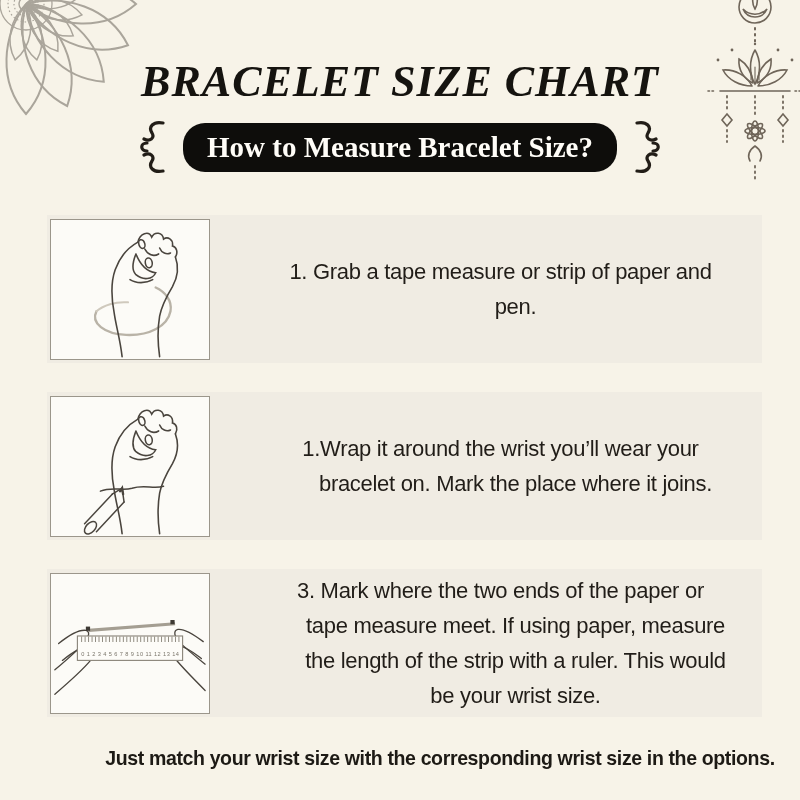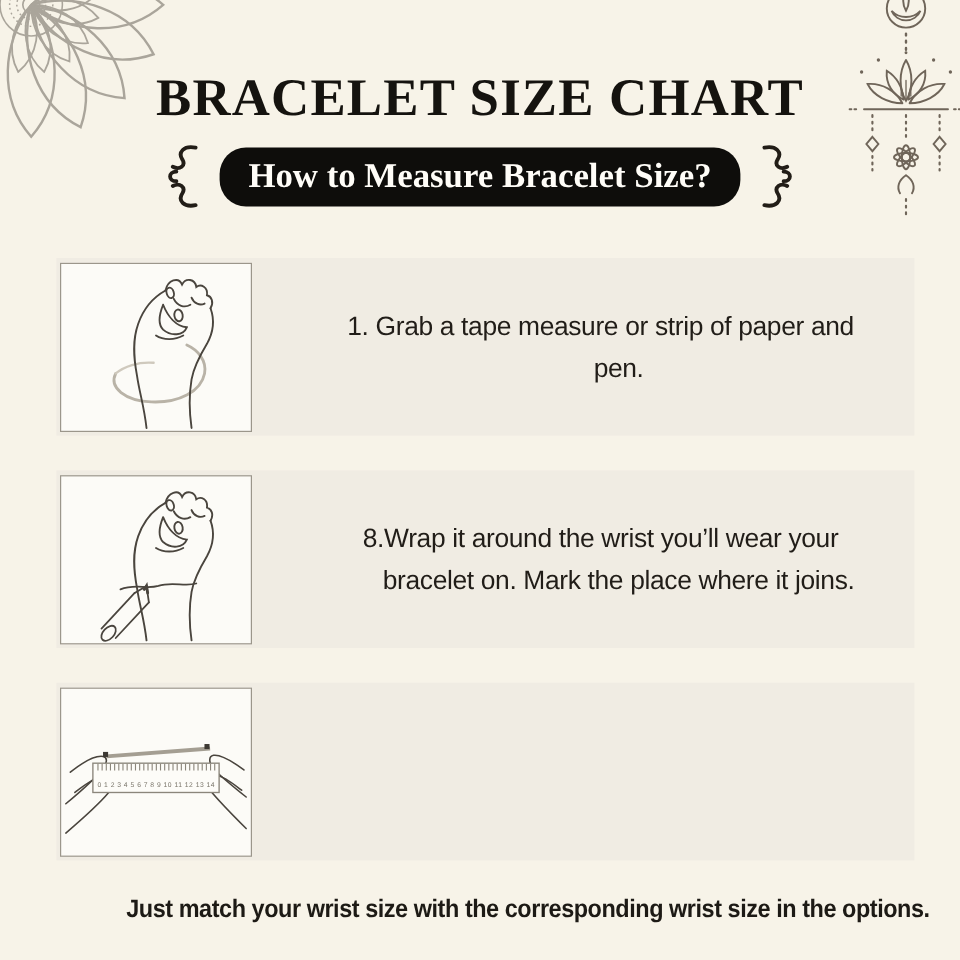--- a/index.html
+++ b/index.html
@@ -7,21 +7,21 @@
     width:800px;height:800px;position:relative;overflow:hidden;
     background:#f7f3e8;color:#1b1813;
     font-family:"Liberation Sans",sans-serif;
   }
   .corner-decor{position:absolute;pointer-events:none;}
   .decor-topleft{top:0;left:0;}
   .decor-topright{top:0;right:0;}
   .title{
     margin:0;padding-top:56px;text-align:center;
     font-family:"Liberation Serif",serif;font-weight:700;
-    font-size:44px;letter-spacing:1px;color:#15130f;
+    font-size:44px;letter-spacing:1px;color:#15130f;font-style:italic;
   }
   .badge-row{display:flex;justify-content:center;align-items:center;gap:14px;margin-top:13px;}
   .pill{
     background:#0e0d0b;color:#fffdf8;border-radius:22px;
     font-family:"Liberation Serif",serif;font-weight:700;
     font-size:29px;padding:8px 24px;white-space:nowrap;
   }
   .steps{margin-top:41px;}
   .step-row{
     width:715px;margin:0 0 29px 47px;min-height:148px;
@@ -180,41 +180,45 @@
           <g stroke="#4a453e" fill="none" stroke-width="1.5" stroke-linecap="round">
             <path d="M50,95 C62,90 72,95 82,92 C94,88 104,93 114,90"></path>
             <path d="M34,128 L62,98"></path>
             <path d="M46,136 L74,106"></path>
             <ellipse cx="40" cy="132" rx="7.5" ry="4.6" transform="rotate(-47 40 132)"></ellipse>
             <path d="M62,98 L72,92 L74,106"></path>
             <path d="M70,95 L72,92 L73,98" stroke-width="2.4"></path>
           </g>
         </svg>
       </div>
-      <div class="step-text">8.Wrap it around the wrist you’ll wear your
+      <div class="step-text">1.Wrap it around the wrist you’ll wear your
 bracelet on. Mark the place where it joins.</div>
     </div>
 
     <div class="step-row">
       <div class="illus-box">
         <svg width="158" height="139" viewBox="0 0 160 148">
           <g stroke="#4a453e" stroke-width="1.4" fill="none" stroke-linecap="round">
             <path d="M0,102 C12,92 24,82 32,72 C36,67 38,61 33,60 C26,59 14,66 4,74"></path>
             <path d="M0,128 C14,116 28,104 38,92 C44,85 44,78 38,77 C30,76 18,84 8,92"></path>
             <path d="M160,96 C150,88 140,80 132,72 C127,67 126,60 131,59 C138,58 150,66 158,72"></path>
             <path d="M160,124 C148,112 136,100 128,90 C123,83 124,76 130,76 C138,76 148,84 156,90"></path>
           </g>
           <path d="M36,60 L128,53" stroke="#a49e92" stroke-width="3.4" fill="none"></path>
           <rect x="33" y="56" width="4.5" height="4.5" fill="#3d3933"></rect>
           <rect x="123" y="49" width="4.5" height="4.5" fill="#3d3933"></rect>
           <rect x="24" y="66" width="112" height="26" fill="#fdfcf8" stroke="#8b867b" stroke-width="1.2"></rect>
           <line x1="28" y1="69.5" x2="133" y2="69.5" stroke="#8b867b" stroke-width="6" stroke-dasharray="1 2.7"></line>
           <text x="80" y="87" text-anchor="middle" textLength="104" font-size="6" fill="#7a756a" font-family="Liberation Sans, sans-serif">0 1 2 3 4 5 6 7 8 9 10 11 12 13 14</text>
         </svg>
       </div>
+      <div class="step-text">3. Mark where the two ends of the paper or
+tape measure meet. If using paper, measure
+the length of the strip with a ruler. This would
+be your wrist size.</div>
     </div>
 
   </div>
 
   <div class="footer">
     <span class="footer-inner">Just match your wrist size with the corresponding wrist size in the options.</span>
   </div>
 
 </div>
 

